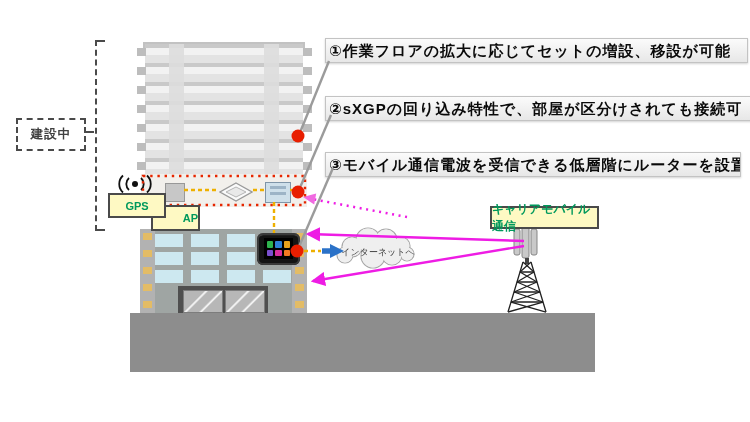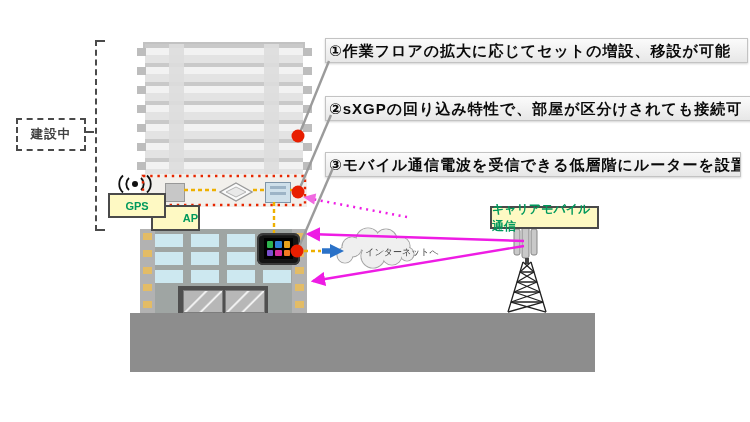--- a/index.html
+++ b/index.html
@@ -60,21 +60,21 @@
 
   
   .router{left:257px;top:233px;width:43px;height:32px;background:#141414;border-radius:6px;
     box-shadow:inset 0 0 0 2px #3a3a3a, inset 0 2px 1px rgba(255,255,255,.45);z-index:2;}
   .router .screen{position:absolute;left:7px;top:5px;width:29px;height:21px;background:#000;
     display:grid;grid-template-columns:1fr 1fr 1fr;gap:2px;padding:3px;box-sizing:border-box;}
   .router .screen b{display:block;border-radius:1px;}
 
   
   .carrier-label{left:490px;top:206px;width:105px;height:19px;font-size:12px;border-width:2px;}
-  .cloud-text{left:339px;top:246px;width:78px;text-align:center;font-size:9px;color:#3c3c3c;z-index:4;margin-left:24px;}
+  .cloud-text{left:339px;top:246px;width:78px;text-align:center;font-size:9px;color:#3c3c3c;z-index:4;}
 
   svg.overlay{position:absolute;left:0;top:0;z-index:3;pointer-events:none;}
 </style>
 </head>
 <body>
 
 <div id="canvas">
 
   <div class="abs ground"></div>
 

